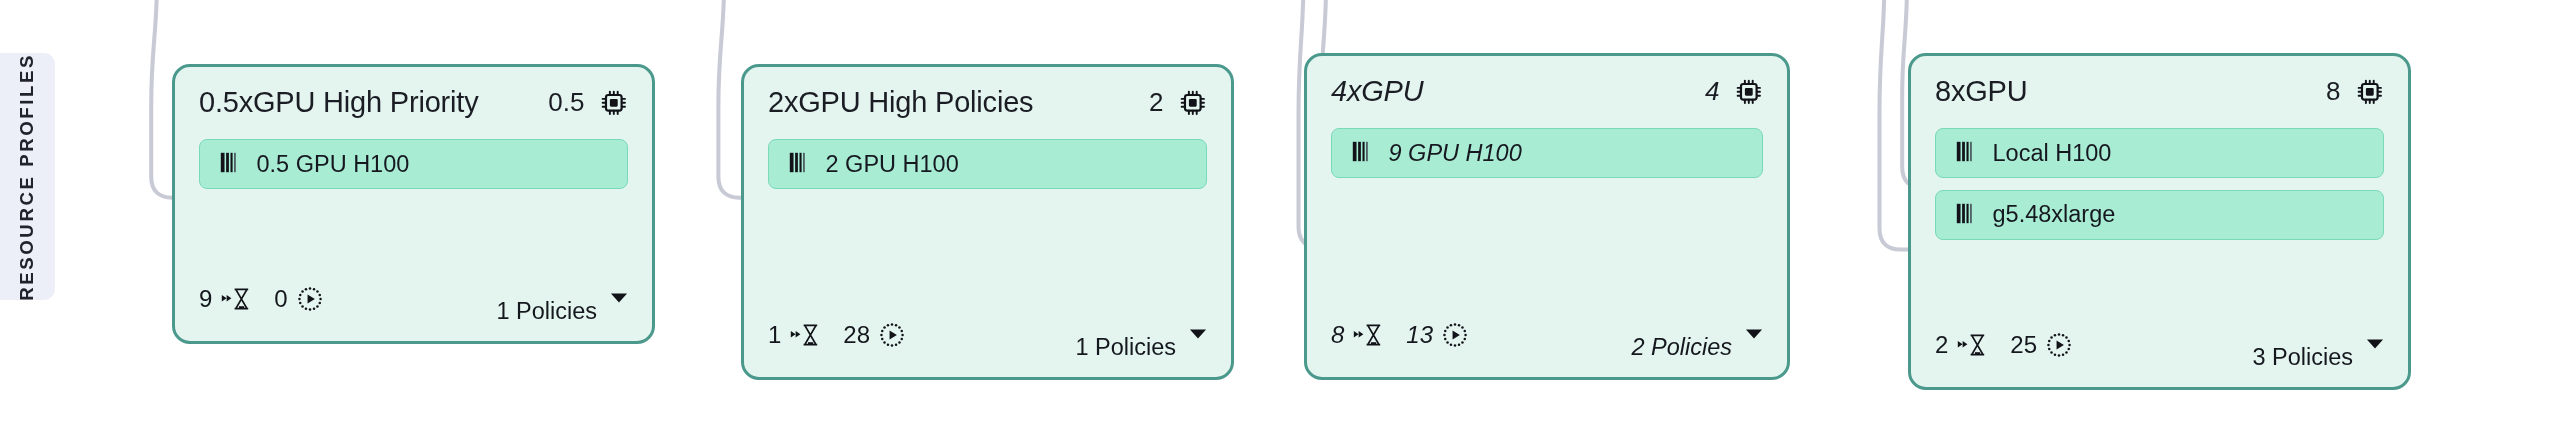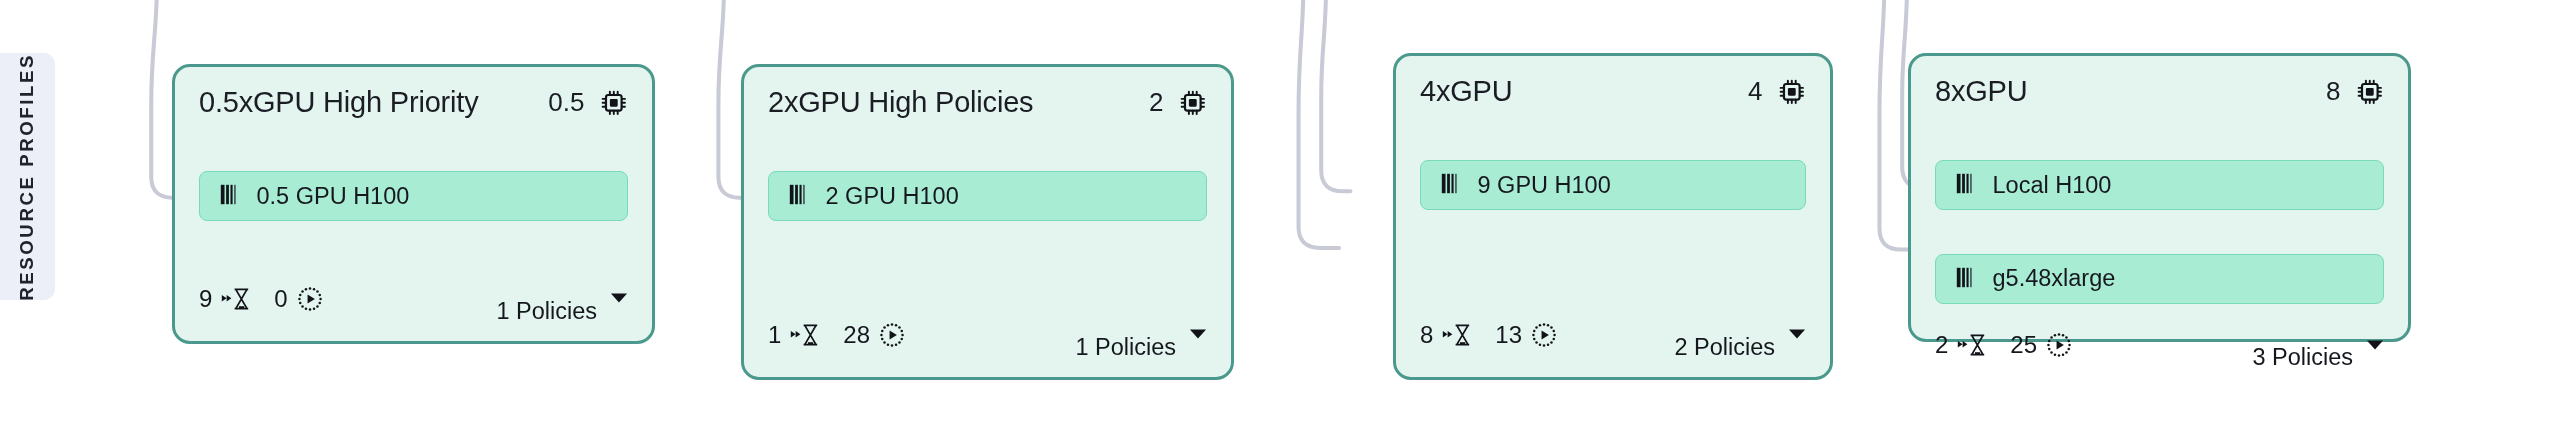--- a/index.html
+++ b/index.html
@@ -121,21 +121,20 @@
   .res-chip {
     box-sizing: border-box;
     background: #a8ecd4;
     border: 1.6px solid #79d9bb;
     border-radius: 8px;
     height: 50px;
     display: flex;
     align-items: center;
     gap: 16px;
     padding: 0 19.5px;
-    margin-top: 32px;
   }
   .bars-icon { display: block; flex-shrink: 0; }
   .res-label {
     font-size: 23.5px;
     color: #16181f;
     white-space: nowrap;
     line-height: 1;
   }
 
   .card-spacer { flex: 1 1 auto; min-height: 18px; }
@@ -368,21 +367,21 @@
             </span>
           </span>
           <span class="policies">
             <span class="policies-label">1 Policies</span>
             <span class="caret"><svg width="18" height="11.3" viewBox="0 0 22 14">
                 <polygon points="1,2 21,2 11,13" fill="#111318"></polygon>
               </svg></span>
           </span>
         </div>
       </div>
-      <div class="profile-card" style="left: 1393px; top: 53px; width: 440px; height: 327px;">
+      <div class="profile-card" style="left: 1304px; top: 53px; width: 486px; height: 327px; font-style: italic;">
         <div class="card-head">
           <span class="card-title">4xGPU</span>
           <span class="card-head-right">
             <span class="gpu-count">4</span>
             <span class="chip-icon">
               <svg width="27.6" height="27.6" viewBox="0 0 24 24">
                 <rect x="5.2" y="5.2" width="13.6" height="13.6" rx="2" fill="none" stroke="#111318" stroke-width="1.9"></rect>
                 <rect x="8.6" y="8.6" width="6.8" height="6.8" rx="1" fill="#111318"></rect>
                 <g stroke="#111318" stroke-width="1.7" stroke-linecap="round">
                   <line x1="8.6" y1="2.3" x2="8.6" y2="5.0"></line>
@@ -457,21 +456,21 @@
             </span>
           </span>
           <span class="policies">
             <span class="policies-label">2 Policies</span>
             <span class="caret"><svg width="18" height="11.3" viewBox="0 0 22 14">
                 <polygon points="1,2 21,2 11,13" fill="#111318"></polygon>
               </svg></span>
           </span>
         </div>
       </div>
-      <div class="profile-card" style="left: 1908px; top: 53px; width: 503px; height: 289px;">
+      <div class="profile-card" style="left: 1908px; top: 53px; width: 503px; height: 337px;">
         <div class="card-head">
           <span class="card-title">8xGPU</span>
           <span class="card-head-right">
             <span class="gpu-count">8</span>
             <span class="chip-icon">
               <svg width="27.6" height="27.6" viewBox="0 0 24 24">
                 <rect x="5.2" y="5.2" width="13.6" height="13.6" rx="2" fill="none" stroke="#111318" stroke-width="1.9"></rect>
                 <rect x="8.6" y="8.6" width="6.8" height="6.8" rx="1" fill="#111318"></rect>
                 <g stroke="#111318" stroke-width="1.7" stroke-linecap="round">
                   <line x1="8.6" y1="2.3" x2="8.6" y2="5.0"></line>

